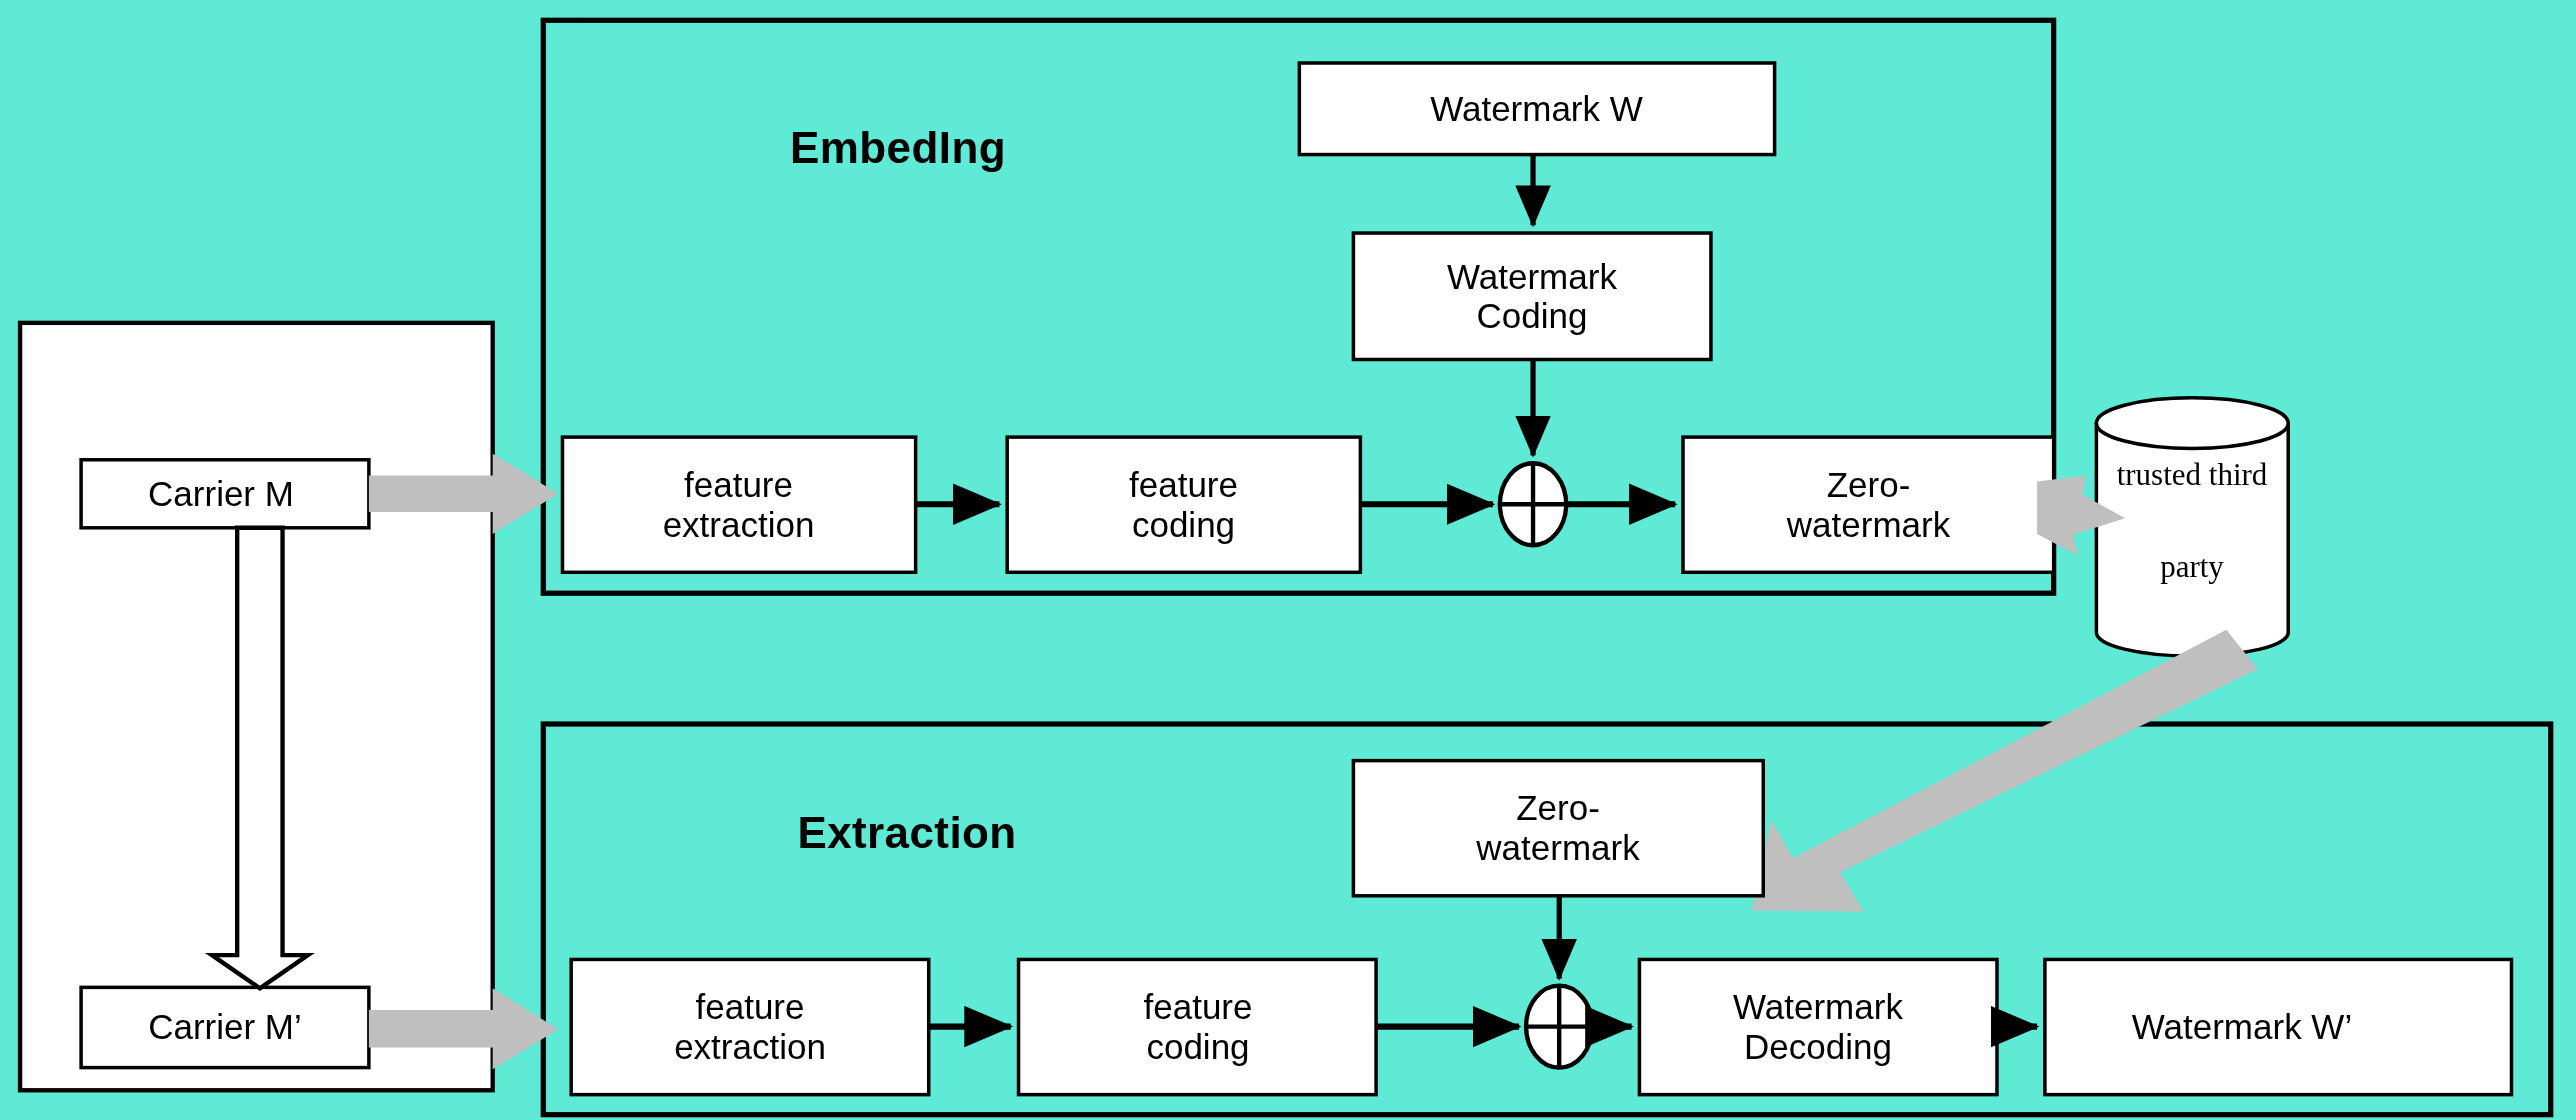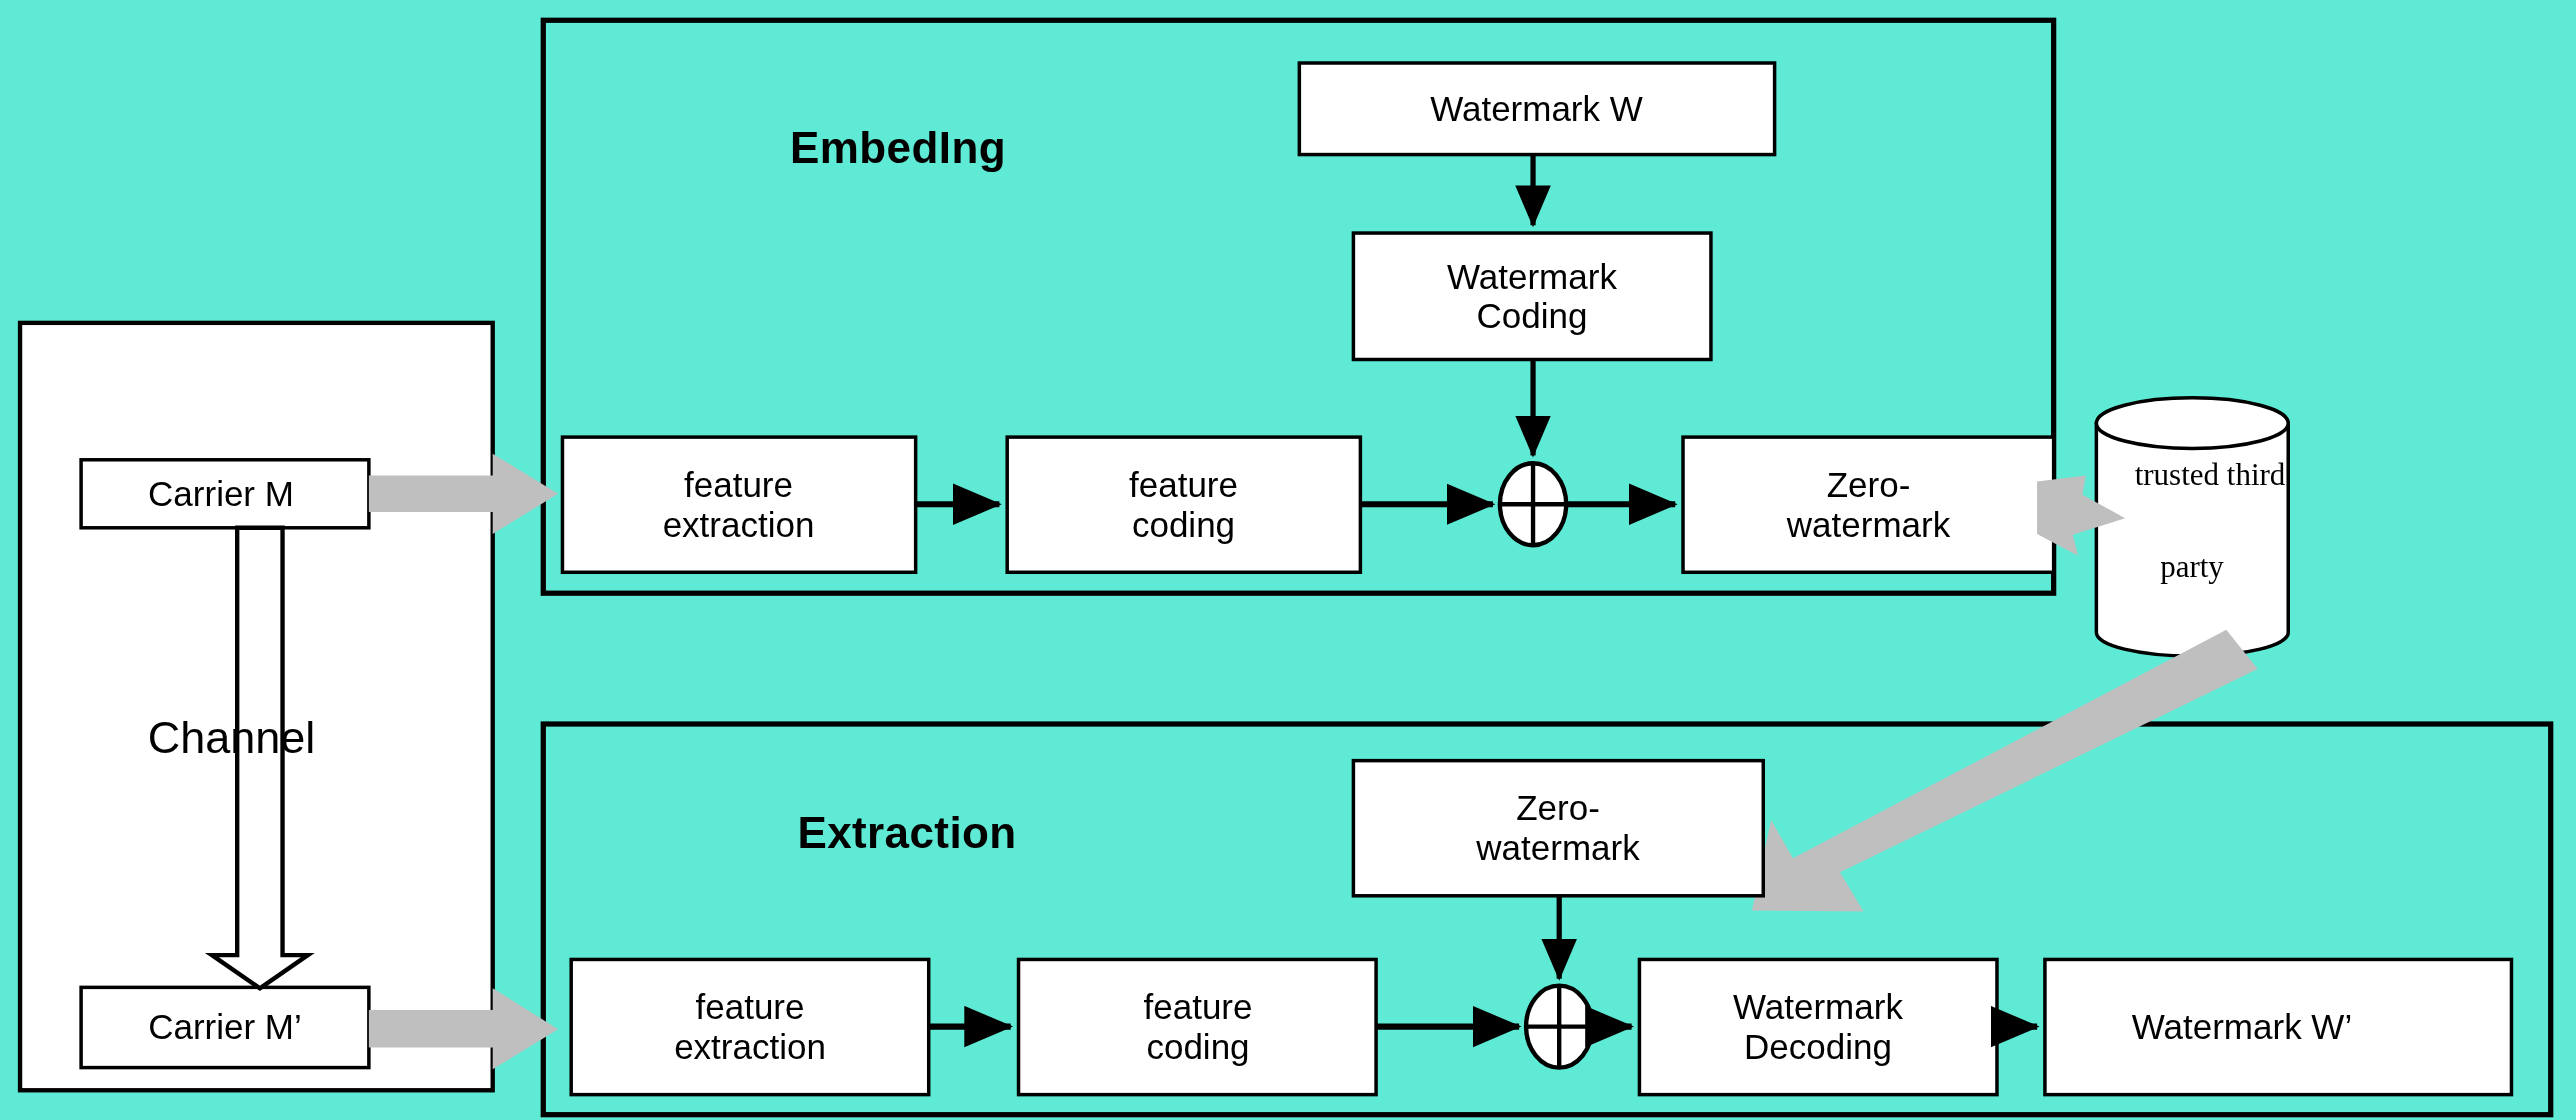--- a/index.html
+++ b/index.html
@@ -138,39 +138,38 @@
 
     <line x1="2290" y1="1177" x2="2336" y2="1177" stroke="#000000" stroke-width="7" marker-end="url(#arrowhead)"></line>
   </svg>
 
   <div class="lbl section-title" style="left:750px; top:122px; width:296px; height:52px;">EmbedIng</div>
 
   <div class="lbl section-title" style="left:750px; top:807px; width:314px; height:52px;">Extraction</div>
 
   <div class="lbl box-label" style="left:81px; top:460px; width:280px; height:68px;">Carrier M</div>
 
-  <div class="lbl plain-label" style="left:105px; top:711px; width:253px; height:54px;">Channel</div>
 
   <div class="lbl box-label" style="left:81px; top:987px; width:288px; height:80px;">Carrier M’</div>
 
   <div class="lbl box-label" style="left:1299px; top:63px; width:475px; height:92px;">Watermark W</div>
 
   <div class="lbl box-label" style="left:1353px; top:233px; width:358px; height:126px;">Watermark
 Coding</div>
 
   <div class="lbl box-label" style="left:562px; top:437px; width:353px; height:135px;">feature
 extraction</div>
 
   <div class="lbl box-label" style="left:1007px; top:437px; width:353px; height:135px;">feature
 coding</div>
 
   <div class="lbl box-label" style="left:1683px; top:437px; width:371px; height:135px;">Zero-
 watermark</div>
 
-  <div class="lbl db-label" style="left:2096px; top:453px; width:192px; height:44px;padding-left:18px;">trusted third</div>
+  <div class="lbl db-label" style="left:2096px; top:453px; width:192px; height:44px;">trusted third</div>
 
   <div class="lbl db-label" style="left:2096px; top:545px; width:192px; height:44px;font-family:Liberation Serif, serif;">party</div>
 
   <div class="lbl box-label" style="left:1353px; top:760px; width:410px; height:135px;">Zero-
 watermark</div>
 
   <div class="lbl box-label" style="left:571px; top:959px; width:358px; height:135px;">feature
 extraction</div>
 
   <div class="lbl box-label" style="left:1019px; top:959px; width:358px; height:135px;">feature

